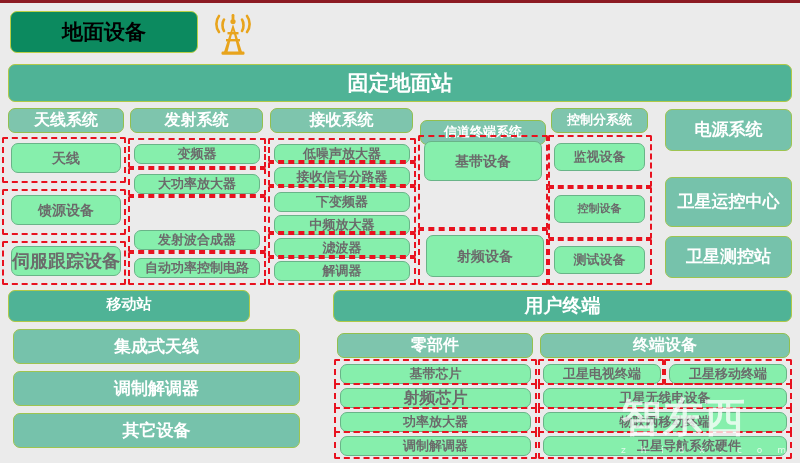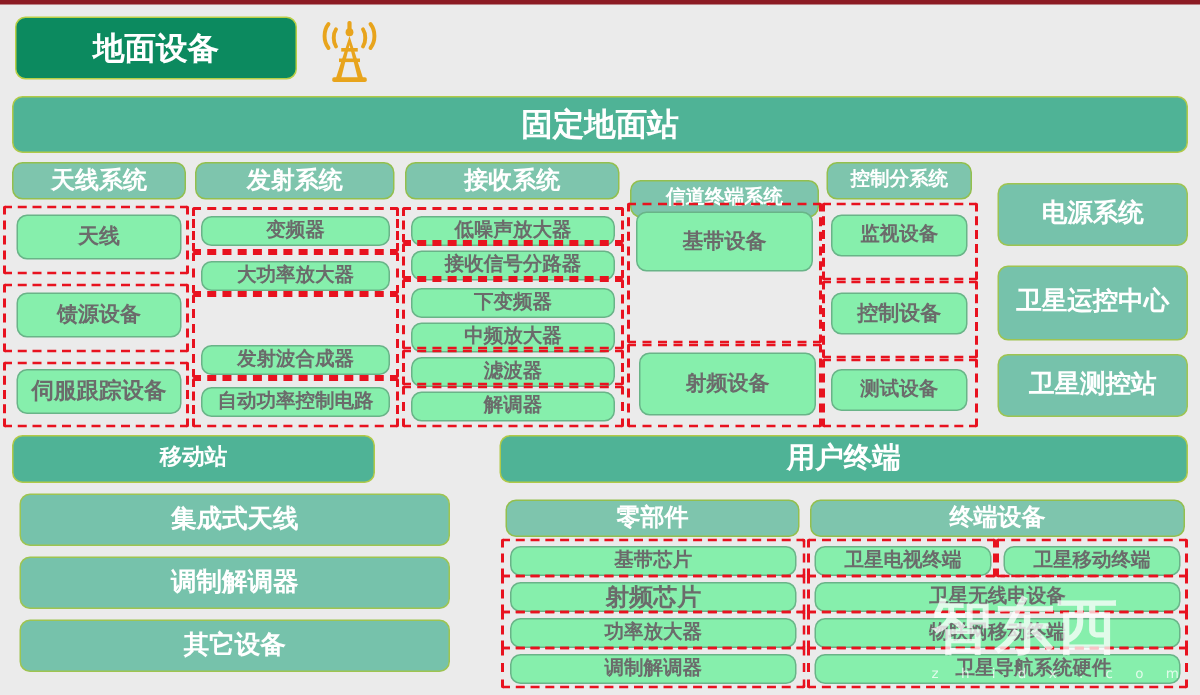--- a/index.html
+++ b/index.html
@@ -17,21 +17,21 @@
   
   .pill{
     box-sizing:border-box;
     border-radius:7px;
     display:flex;align-items:center;justify-content:center;
     text-align:center;
     line-height:1.15;
     color:#ffffff;
     white-space:nowrap;
   }
-  .pill-dark{background:#0c8a5f;border:1px solid #b9cf46;color:#ffffff;font-weight:bold;}
+  .pill-dark{background:#0c8a5f;border:1px solid #b9cf46;color:#000000;font-weight:bold;}
   .pill-mid{background:#4fb396;border:1px solid #b0c948;color:#fff;font-weight:bold;}
   .pill-sub{background:#7ec5ad;border:1px solid #93bf4e;color:#ffffff;font-weight:bold;}
   .pill-leaf{background:#86efac;border:1px solid #69b488;color:#6b6b6b;font-weight:bold;}
   .pill-mid2{background:#76c2ab;border:1px solid #9ec451;color:#fff;font-weight:bold;}
 
   
   .abs{position:absolute;}
 
   
   .dash{
@@ -93,42 +93,42 @@
   <div class="abs pill pill-mid" id="fixed-station">固定地面站</div>
 
   <div class="abs pill pill-sub" style="left:8px;top:108px;width:116px;height:25px;font-size:16px;">天线系统</div>
   <div class="abs pill pill-sub" style="left:130px;top:108px;width:133px;height:25px;font-size:16px;">发射系统</div>
   <div class="abs pill pill-sub" style="left:270px;top:108px;width:143px;height:25px;font-size:16px;">接收系统</div>
   <div class="abs pill pill-sub" style="left:420px;top:108px;width:126px;height:25px;font-size:13px;margin-top:12px;">信道终端系统</div>
   <div class="abs pill pill-sub" style="left:551px;top:108px;width:97px;height:25px;font-size:13px;">控制分系统</div>
 
   <div class="abs pill pill-leaf" style="left:11px;top:143px;width:110px;height:30px;font-size:14px;">天线</div>
   <div class="abs pill pill-leaf" style="left:11px;top:195px;width:110px;height:30px;font-size:14px;">馈源设备</div>
-  <div class="abs pill pill-leaf" style="left:11px;top:246px;width:110px;height:30px;font-size:15px;">伺服跟踪设备</div>
+  <div class="abs pill pill-leaf" style="left:11px;top:246px;width:110px;height:30px;font-size:18px;">伺服跟踪设备</div>
 
   <div class="abs pill pill-leaf" style="left:134px;top:144px;width:126px;height:20px;font-size:13px;">变频器</div>
   <div class="abs pill pill-leaf" style="left:134px;top:174px;width:126px;height:20px;font-size:13px;">大功率放大器</div>
   <div class="abs pill pill-leaf" style="left:134px;top:230px;width:126px;height:20px;font-size:13px;">发射波合成器</div>
   <div class="abs pill pill-leaf" style="left:134px;top:258px;width:126px;height:20px;font-size:13px;">自动功率控制电路</div>
 
   <div class="abs pill pill-leaf" style="left:274px;top:144px;width:136px;height:20px;font-size:13px;">低噪声放大器</div>
   <div class="abs pill pill-leaf" style="left:274px;top:167px;width:136px;height:20px;font-size:13px;">接收信号分路器</div>
   <div class="abs pill pill-leaf" style="left:274px;top:192px;width:136px;height:20px;font-size:13px;">下变频器</div>
   <div class="abs pill pill-leaf" style="left:274px;top:215px;width:136px;height:20px;font-size:13px;">中频放大器</div>
   <div class="abs pill pill-leaf" style="left:274px;top:238px;width:136px;height:20px;font-size:13px;">滤波器</div>
   <div class="abs pill pill-leaf" style="left:274px;top:261px;width:136px;height:20px;font-size:13px;">解调器</div>
 
   <div class="abs pill pill-leaf" style="left:424px;top:141px;width:118px;height:40px;font-size:14px;">基带设备</div>
   <div class="abs pill pill-leaf" style="left:400px;top:235px;width:118px;height:42px;font-size:14px;margin-left:26px;">射频设备</div>
 
   <div class="abs pill pill-leaf" style="left:554px;top:143px;width:91px;height:28px;font-size:13px;">监视设备</div>
-  <div class="abs pill pill-leaf" style="left:554px;top:195px;width:91px;height:28px;font-size:14px;">控制设备</div>
+  <div class="abs pill pill-leaf" style="left:554px;top:195px;width:91px;height:28px;font-size:11px;">控制设备</div>
   <div class="abs pill pill-leaf" style="left:554px;top:246px;width:91px;height:28px;font-size:13px;">测试设备</div>
 
-  <div class="abs pill pill-mid2" style="left:665px;top:122px;width:127px;height:42px;font-size:17px;">电源系统</div>
+  <div class="abs pill pill-mid2" style="left:665px;top:109px;width:127px;height:42px;font-size:17px;">电源系统</div>
   <div class="abs pill pill-mid2" style="left:665px;top:177px;width:127px;height:50px;font-size:17px;">卫星运控中心</div>
   <div class="abs pill pill-mid2" style="left:665px;top:236px;width:127px;height:42px;font-size:17px;">卫星测控站</div>
 
   <div class="dash" style="left:2px;top:137px;width:124px;height:46px;"></div>
   <div class="dash" style="left:2px;top:189px;width:124px;height:46px;"></div>
   <div class="dash" style="left:2px;top:241px;width:124px;height:44px;"></div>
 
   <div class="dash" style="left:128px;top:138px;width:138px;height:30px;"></div>
   <div class="dash" style="left:128px;top:168px;width:138px;height:28px;"></div>
   <div class="dash" style="left:128px;top:196px;width:138px;height:56px;"></div>

